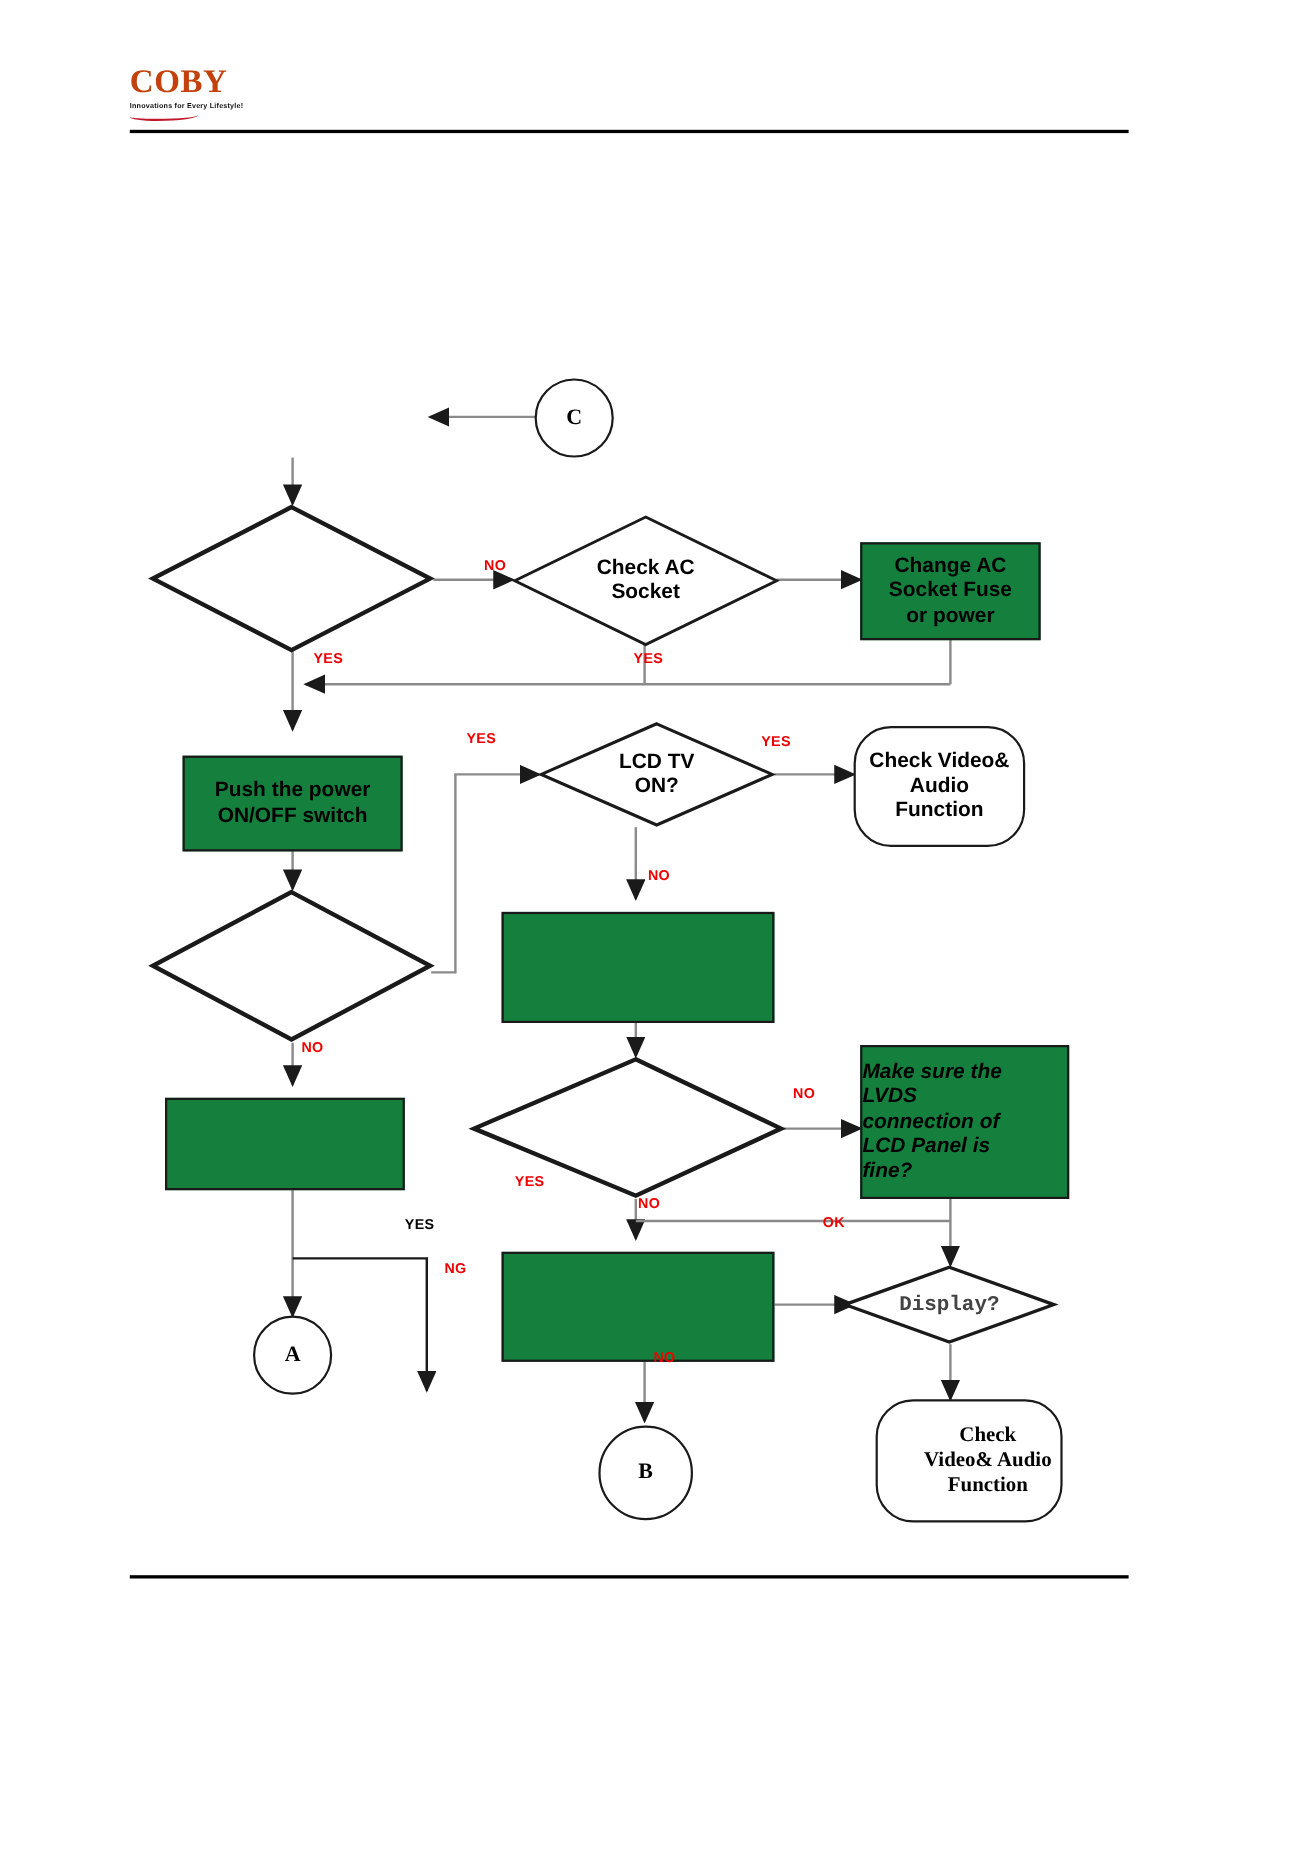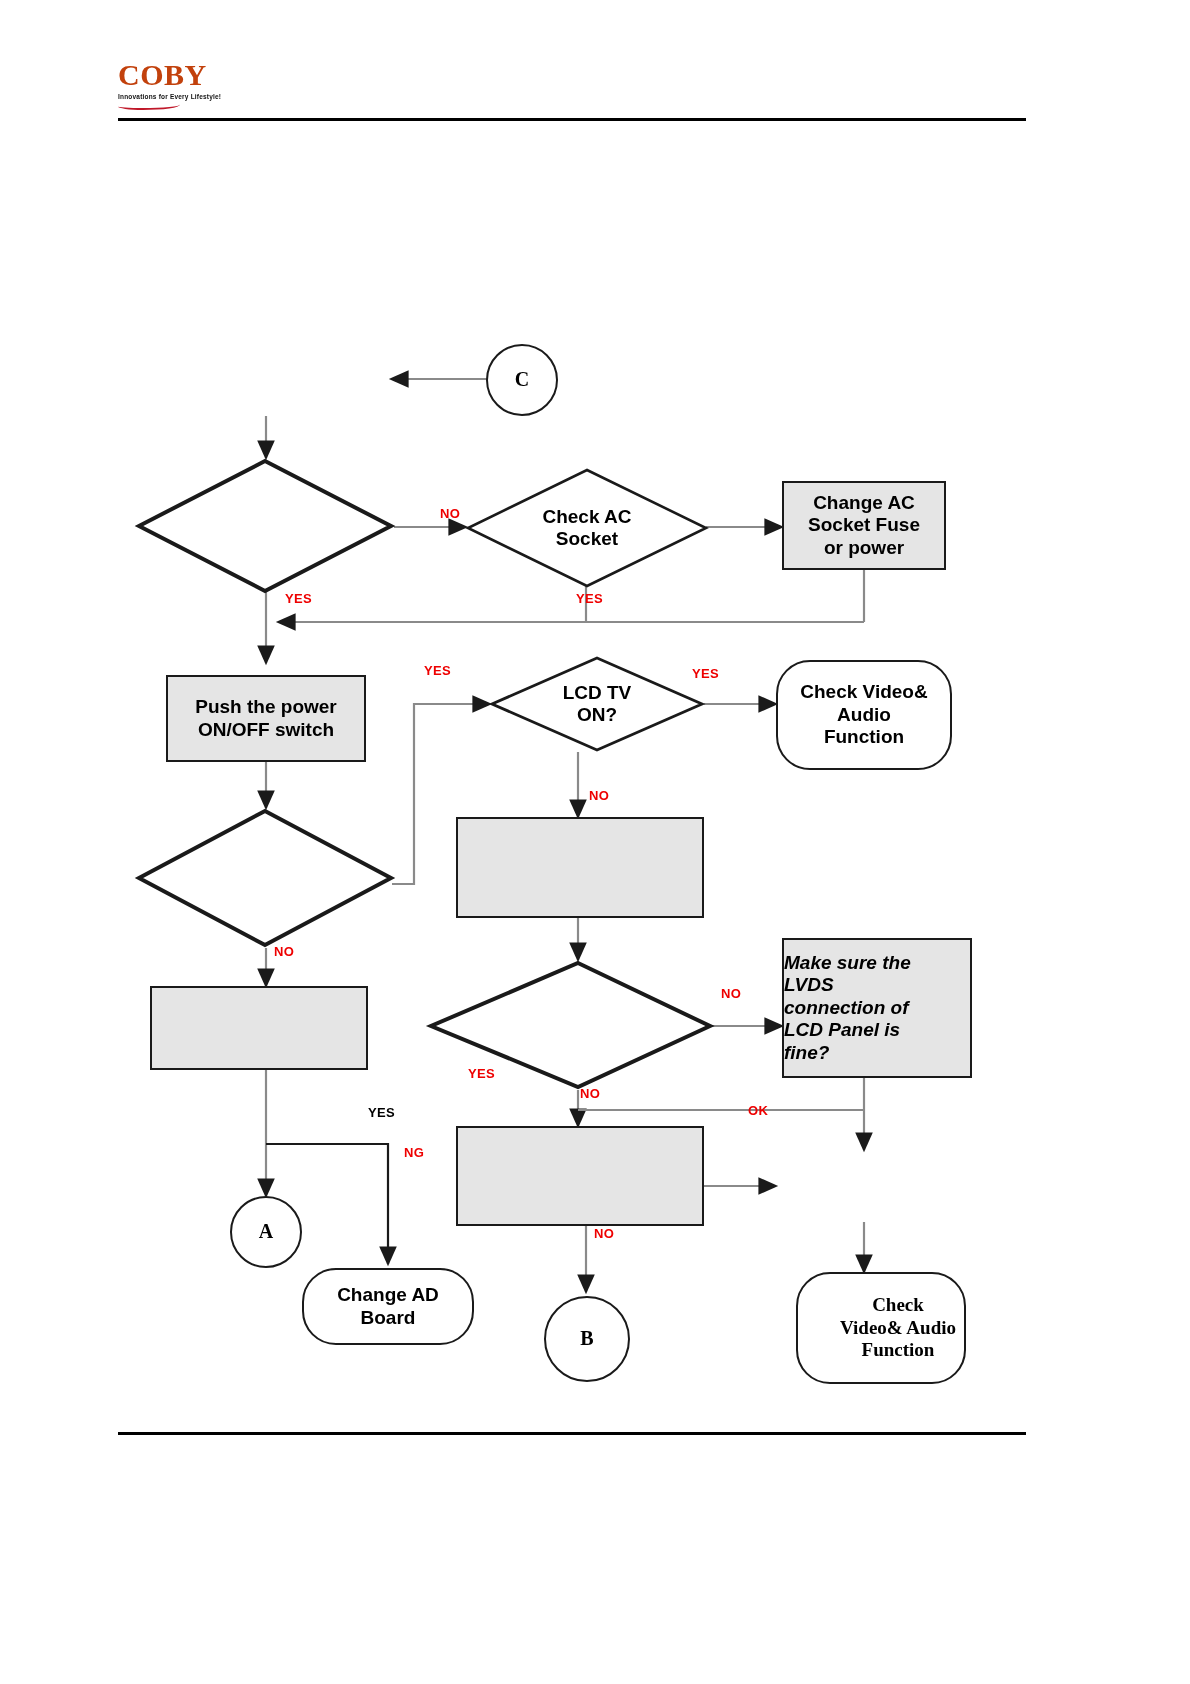--- a/index.html
+++ b/index.html
@@ -77,22 +77,23 @@
     display: flex;
     align-items: center;
     justify-content: center;
     text-align: center;
     color: #000000;
     font-weight: bold;
     line-height: 1.18;
   }
   .node-box {
     border: 2.5px solid #1a1a1a;
-    background: #e5e5e5;
+    background: #15803d;
     font-size: 19px;
+    margin-top: 12px;
   }
   .node-rounded {
     border: 2.5px solid #1a1a1a;
     background: #ffffff;
     border-radius: 34px;
     font-size: 19px;
   }
   .node-circle {
     border: 2.5px solid #1a1a1a;
     background: #ffffff;
@@ -260,21 +261,21 @@
   </div>
 
   <div class="diamond-wrap" style="left:490px; top:656px; width:214px; height:96px;">
     <svg width="214" height="96" viewBox="0 0 214 96">
       <polygon points="107,2 212,48 107,94 2,48" fill="#ffffff" stroke="#1a1a1a" stroke-width="2.8"></polygon>
     </svg>
     <div class="diamond-label">LCD TV
 ON?</div>
   </div>
 
-  <div class="node node-rounded" style="left:776px; top:660px; width:176px; height:110px;">
+  <div class="node node-rounded" style="left:776px; top:660px; width:156px; height:110px;">
     <span class="node-text-inner">Check Video&amp;
 Audio
 Function</span>
   </div>
 
   <div class="node node-box" style="left:456px; top:817px; width:248px; height:101px;">
     <span class="node-text-inner"></span>
   </div>
 
   <div class="diamond-wrap" style="left:136px; top:808px; width:258px; height:140px;">
@@ -300,29 +301,31 @@
   </div>
 
   <div class="node node-box" style="left:150px; top:986px; width:218px; height:84px;">
     <span class="node-text-inner"></span>
   </div>
 
   <div class="node node-box" style="left:456px; top:1126px; width:248px; height:100px;">
     <span class="node-text-inner"></span>
   </div>
 
+  <div class="diamond-wrap" style="left:766px; top:1150px; width:194px; height:72px;">
+    <svg width="194" height="72" viewBox="0 0 194 72">
+      <polygon points="97,2 192,36 97,70 2,36" fill="#ffffff" stroke="#1a1a1a" stroke-width="3"></polygon>
+    </svg>
+    <div class="diamond-label node-mono">Display?</div>
+  </div>
 
   <div class="node node-circle" style="left:230px; top:1196px; width:72px; height:72px;">
     <span class="node-text-inner">A</span>
   </div>
 
-  <div class="node node-rounded" style="left:302px; top:1268px; width:172px; height:77px;">
-    <span class="node-text-inner">Change AD
-Board</span>
-  </div>
 
   <div class="node node-circle" style="left:544px; top:1296px; width:86px; height:86px;">
     <span class="node-text-inner">B</span>
   </div>
 
   <div class="node node-rounded node-serif" style="left:796px; top:1272px; width:170px; height:112px;justify-content:flex-end;">
     <span class="node-text-inner">Check
 Video&amp; Audio
 Function</span>
   </div>

